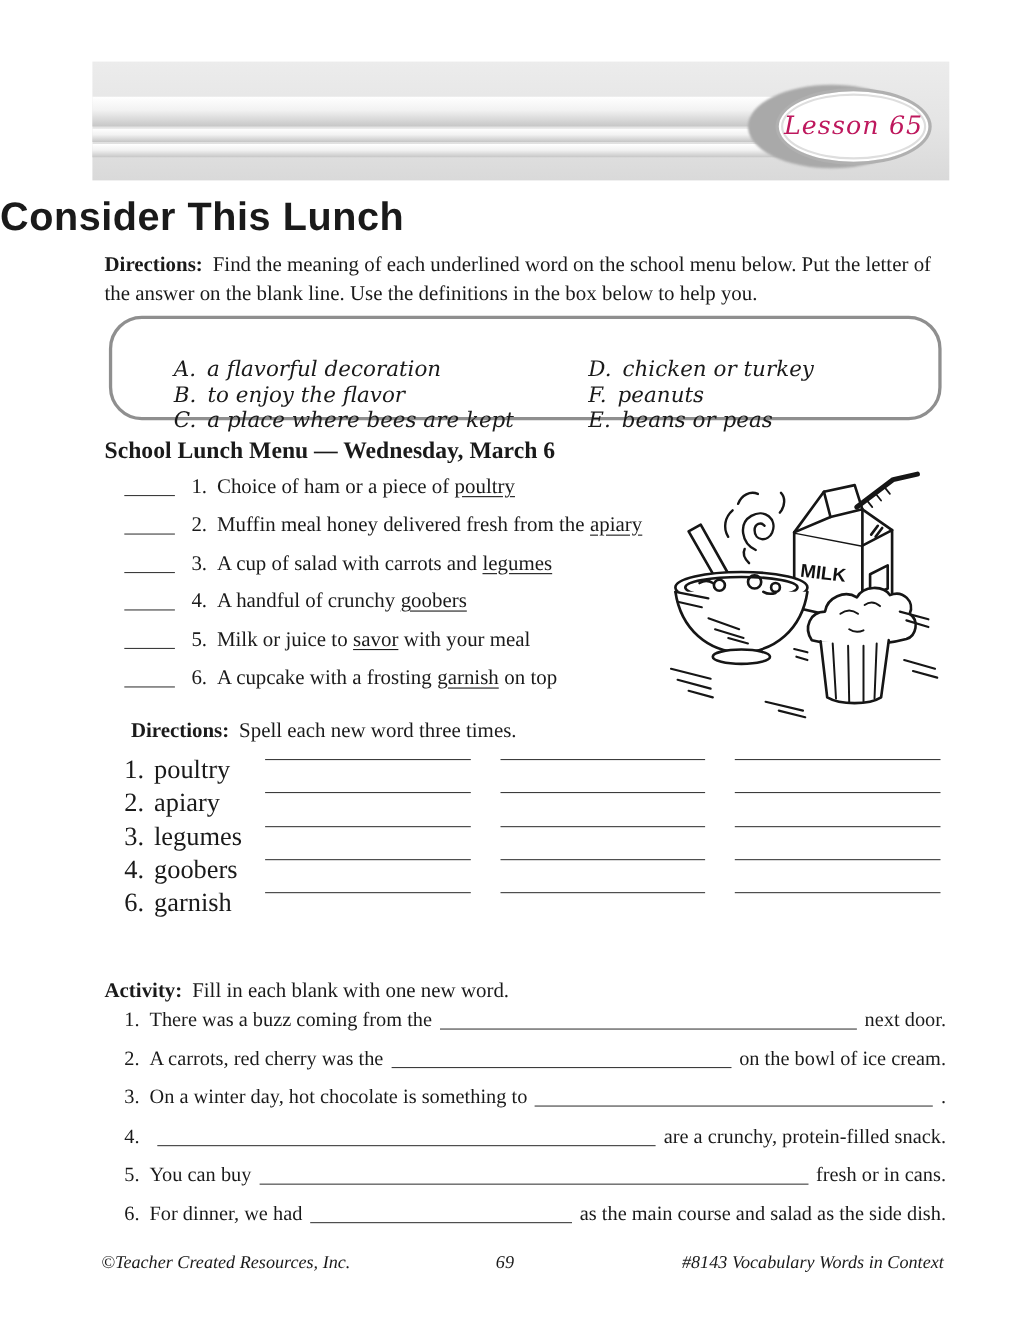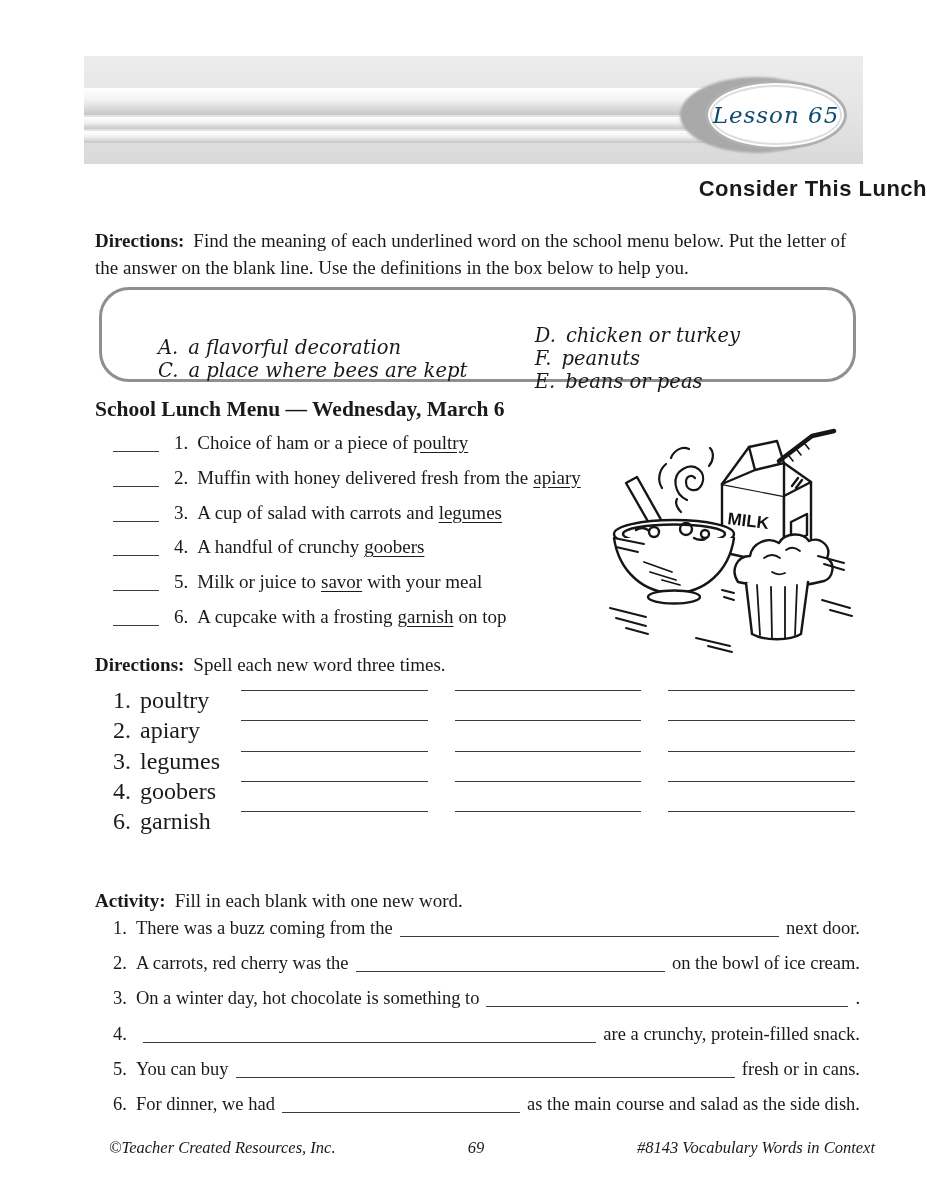--- a/index.html
+++ b/index.html
@@ -17,25 +17,25 @@
     border-radius:0 16px 16px 0; }
   .tube.big { height:27px; margin-bottom:2px; }
   .tube.small { height:12px; margin-bottom:2px; }
   .oval-shadow { position:absolute; top:21px; right:31px; width:152px; height:76px;
     background:#a9a9a9; border-radius:50%; filter:blur(1px); }
   .lesson-oval { position:absolute; top:24px; right:16px; width:142px; height:70px;
     background:#fff; border:3px solid #b0b0b0; border-radius:50%;
     box-shadow:inset 0 0 0 2px #fff, inset 0 0 0 4px #dedede;
     display:flex; align-items:center; justify-content:center; }
   .lesson-oval span { font-family:"DejaVu Serif", serif; font-style:italic;
-    font-size:23px; letter-spacing:1px; color:#0c4a6e; }
-
-  
-  .page-title { position:absolute; top:176px; left:0; width:927px; text-align:right;
-    font-family:"Liberation Sans", sans-serif; font-weight:bold; font-size:22px;
+    font-size:23px; letter-spacing:1px; color:#be185d; }
+
+  
+  .page-title { position:absolute; top:176px; left:0; width:927px; text-align:left;
+    font-family:"Liberation Sans", sans-serif; font-weight:bold; font-size:36px;
     letter-spacing:0.5px; }
   .para { position:absolute; left:95px; width:766px; font-size:19px; line-height:1.42; }
   .dir1 { top:228px; }
   .blabel { font-weight:bold; margin-right:9px; }
 
   
   .defbox { position:absolute; left:99px; top:287px; width:757px; height:95px;
     border:3px solid #8f8f8f; border-radius:30px;
     display:grid; grid-template-columns:55% 45%; align-content:center;
     padding:4px 10px 4px 56px; }
@@ -53,37 +53,37 @@
   .bl { border-bottom:1.6px solid #3c3c3c; position:relative; top:3px; }
   .mblank { width:46px; flex:none; margin-right:15px; align-self:baseline; }
   .num { margin-right:9px; }
   .uw { text-decoration:underline; text-underline-offset:3px; }
   .menu-row span + .uw, .uw + span { margin-left:5px; }
 
   
   .illus { position:absolute; left:586px; top:422px; }
 
   
-  .dir2 { top:652px; }
+  .dir2 { top:652px;margin-left:24px; }
   .spell { position:absolute; left:113px; top:687px; width:742px; }
   .sp-row { display:flex; align-items:flex-start; font-size:24px; height:30.3px; }
   .sp-label { width:128px; flex:none; white-space:nowrap; }
   .sp-bl { flex:1; }
   .sp-bl + .sp-bl { margin-left:27px; }
 
   
   .act-head { top:888px; }
   .activity { position:absolute; left:113px; top:918px; width:747px; }
   .a-row { display:flex; align-items:baseline; font-size:18.5px; height:35.2px; }
   .a-pre  { white-space:nowrap; margin-right:7px; }
   .a-post { white-space:nowrap; margin-left:7px; }
   .a-bl { flex:1; }
 
   
-  .footer { position:absolute; left:109px; top:1138px; width:766px;
+  .footer { position:absolute; left:92px; top:1138px; width:766px;
     display:flex; align-items:baseline; font-style:italic; font-size:16.5px; }
   .f-left { flex:1; text-align:left; }
   .f-center { flex:0; }
   .f-right { flex:1; text-align:right;padding-left:32px; }
 </style>
 </head>
 <body>
 
 <div class="banner">
   <div class="tubes">
@@ -97,20 +97,21 @@
   </div>
 </div>
 
 <div class="page-title">Consider This Lunch</div>
 
 <p class="para dir1"><span class="blabel">Directions:</span><span>Find the meaning of each underlined word on the school menu below.  Put the letter of the answer on the blank line.  Use the definitions in the box below to help you.</span></p>
 
 <div class="defbox">
   <div class="defcol">
     <div class="defitem"><span class="dl">A.</span><span>a flavorful decoration</span></div>
+    <div class="defitem"><span class="dl">B.</span><span>to enjoy the flavor</span></div>
     <div class="defitem"><span class="dl">C.</span><span>a place where bees are kept</span></div>
   </div>
   <div class="defcol">
     <div class="defitem"><span class="dl">D.</span><span>chicken or turkey</span></div>
     <div class="defitem"><span class="dl">F.</span><span>peanuts</span></div>
     <div class="defitem"><span class="dl">E.</span><span>beans or peas</span></div>
   </div>
 </div>
 
 <div class="menu-head">School Lunch Menu — Wednesday, March 6</div>
@@ -119,21 +120,21 @@
   <div class="menu-row">
     <div class="bl mblank"></div>
     <span class="num">1.</span>
     <span>Choice of ham or a piece of</span>
     <span class="uw">poultry</span>
     <span></span>
   </div>
   <div class="menu-row">
     <div class="bl mblank"></div>
     <span class="num">2.</span>
-    <span>Muffin with honey delivered fresh from the</span>
+    <span>Muffin meal honey delivered fresh from the</span>
     <span class="uw">apiary</span>
     <span></span>
   </div>
   <div class="menu-row">
     <div class="bl mblank"></div>
     <span class="num">3.</span>
     <span>A cup of salad with carrots and</span>
     <span class="uw">legumes</span>
     <span></span>
   </div>

